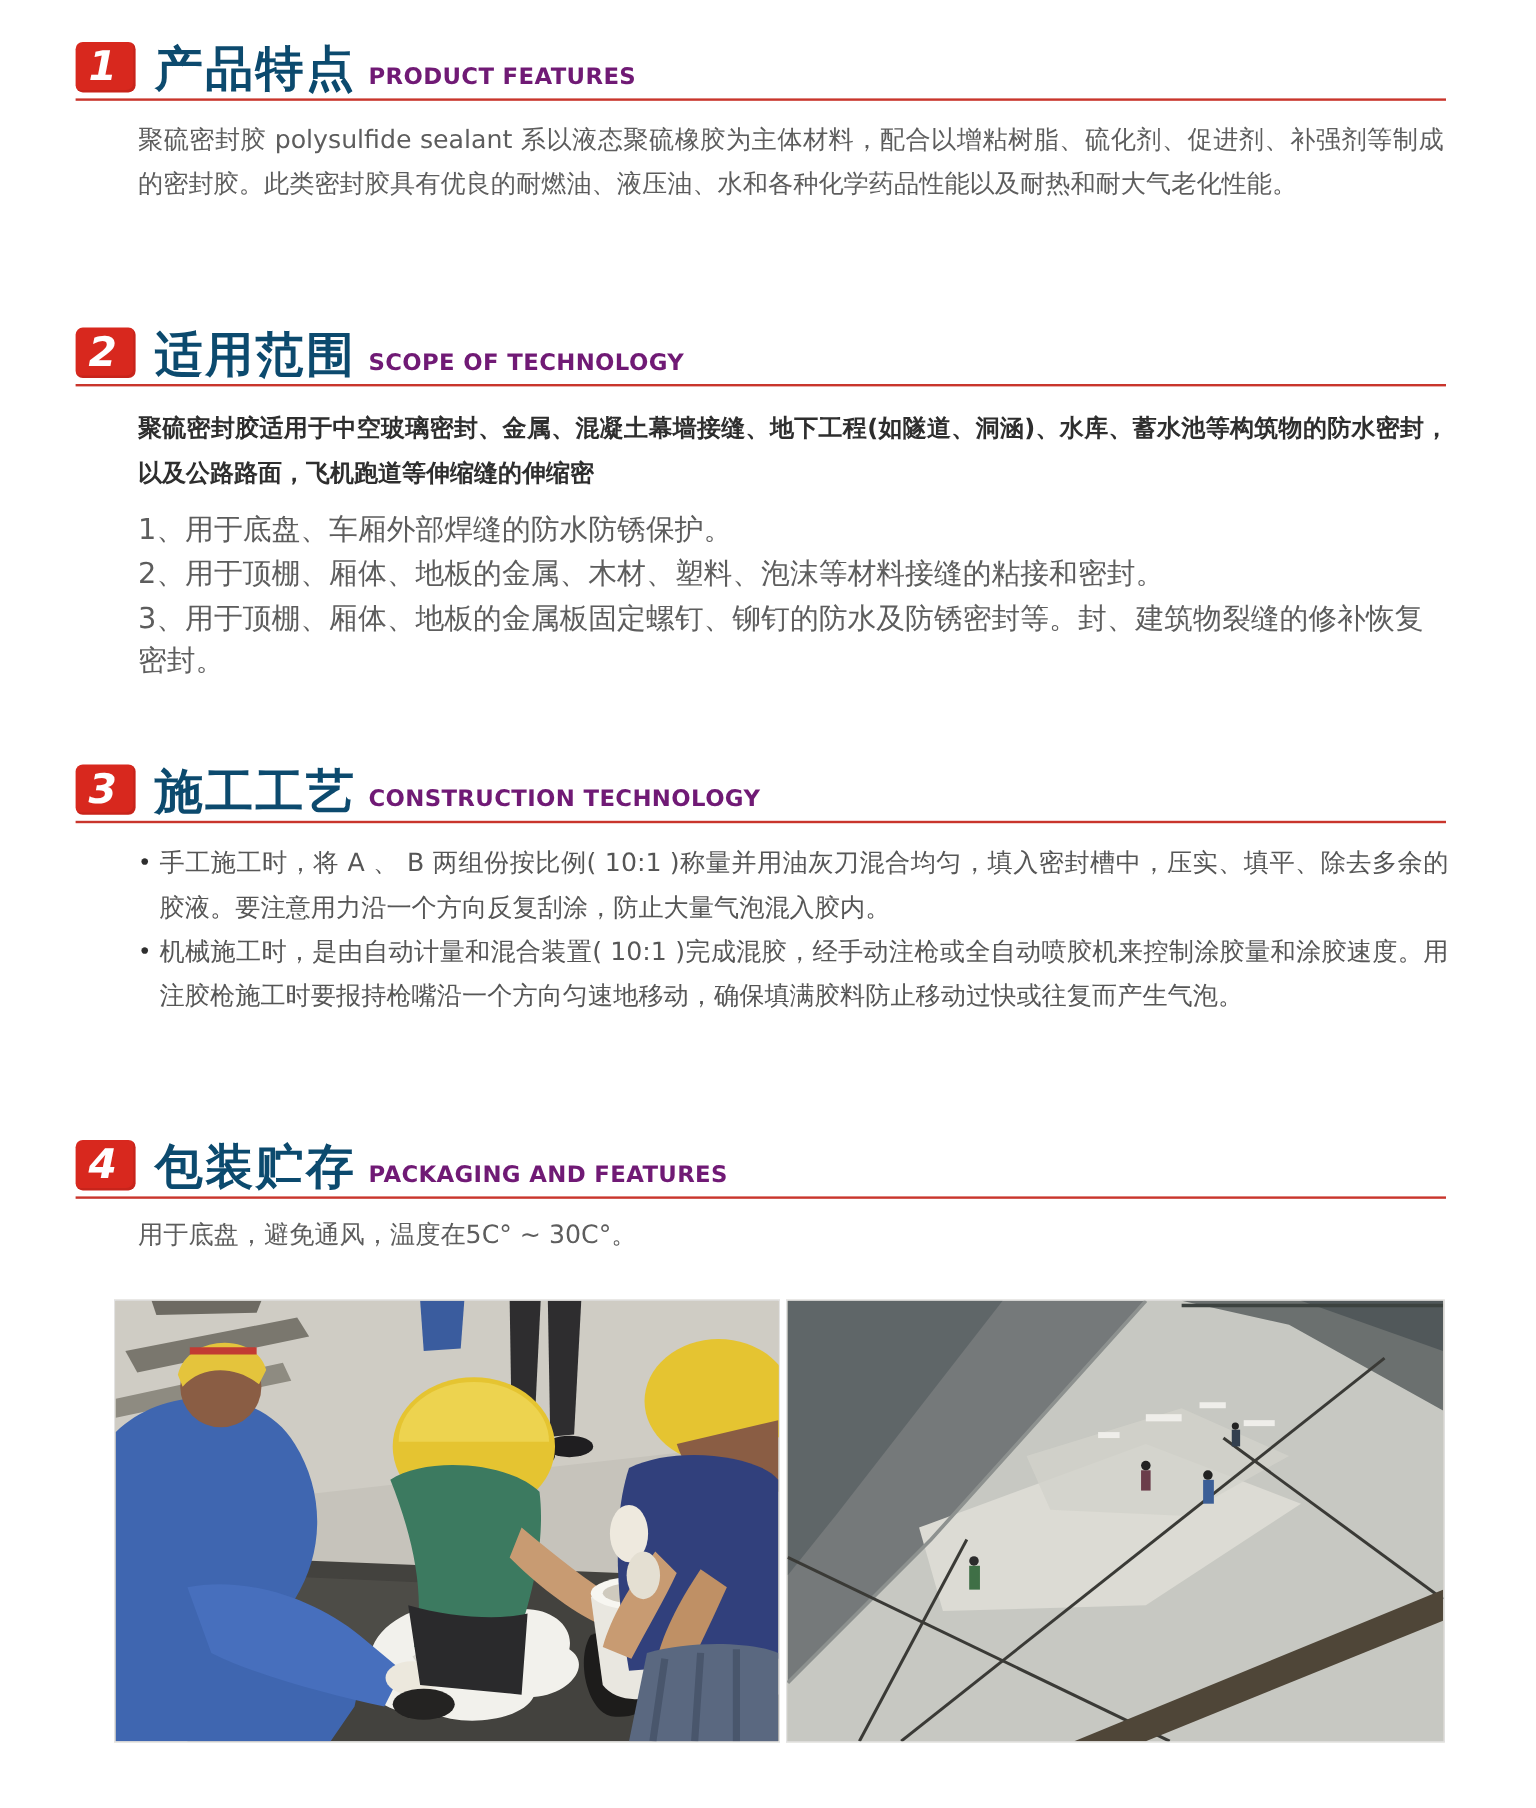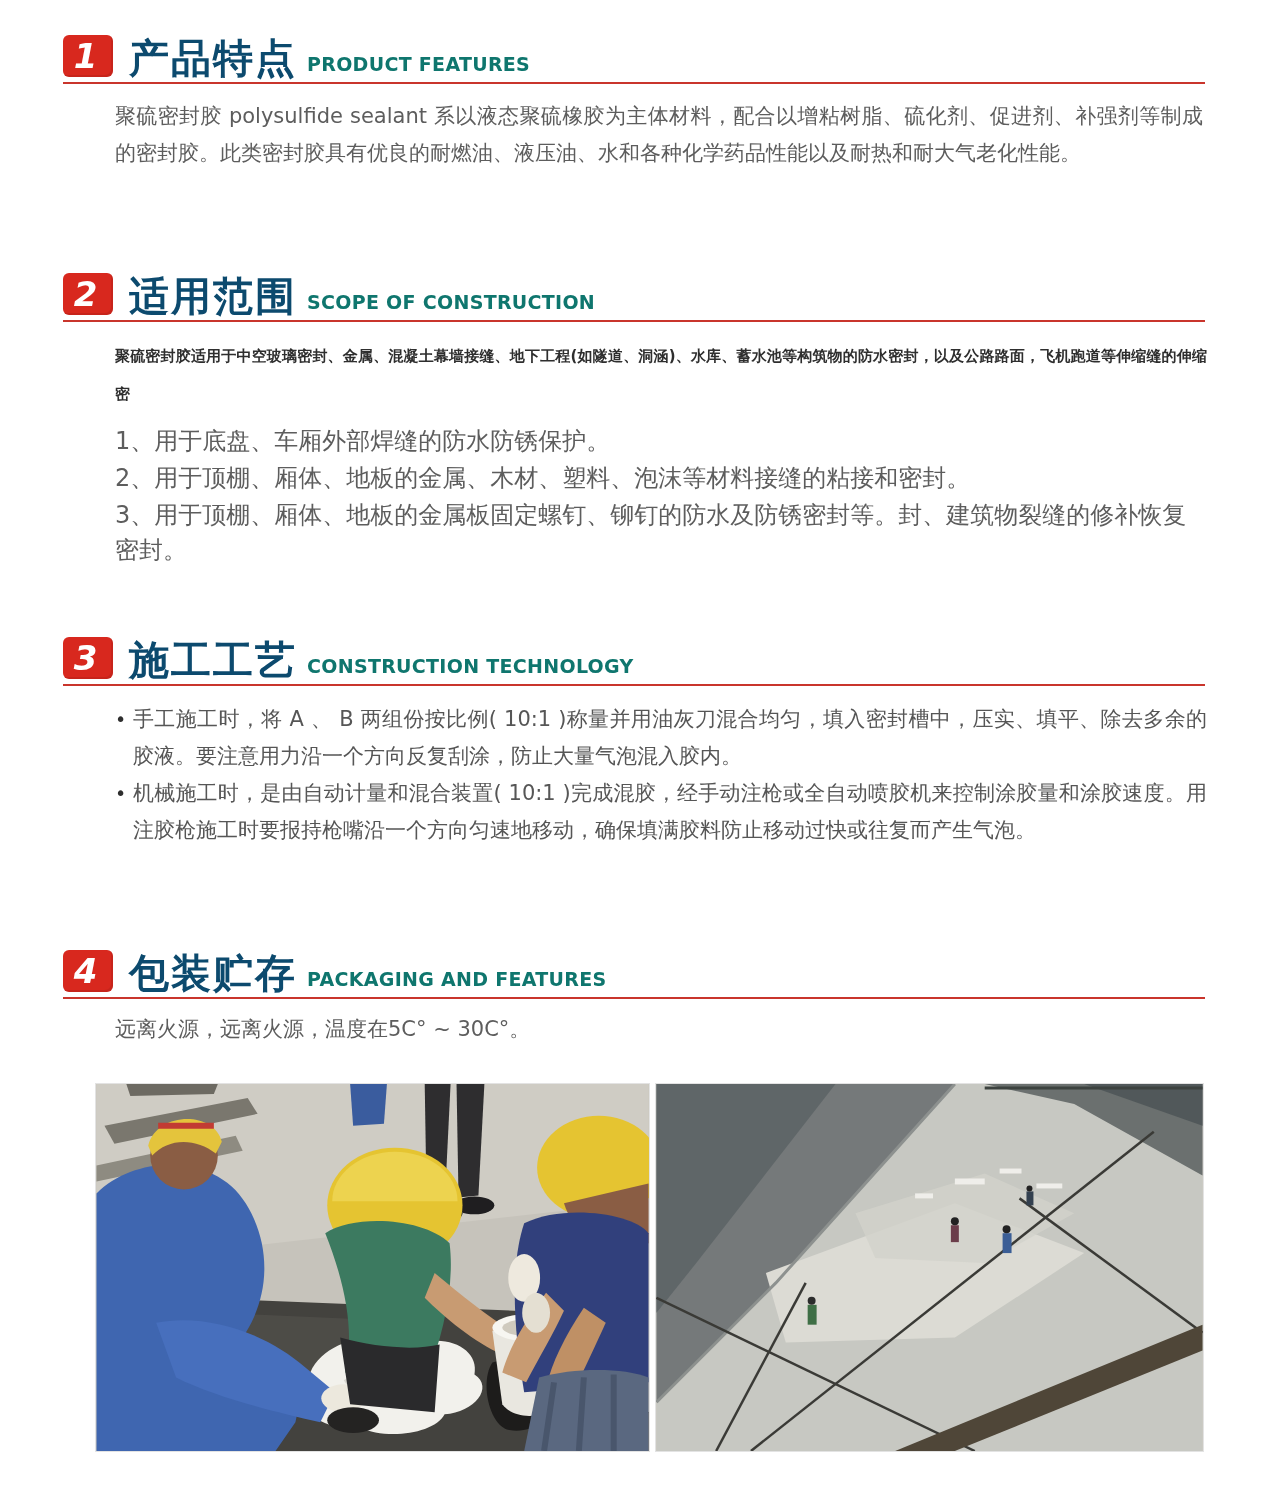--- a/index.html
+++ b/index.html
@@ -12,24 +12,24 @@
   .sec1{top:35px}.sec2{top:273px}.sec3{top:637px}.sec4{top:950px}
 
   .sec-header{display:flex;align-items:flex-end;border-bottom:2px solid #c9352c;padding-bottom:5px;}
   .badge{
     flex:0 0 auto;width:45px;height:42px;background:#d8281e;border-radius:6px;
     color:#ffffff;font-size:34px;font-weight:bold;font-style:italic;
     display:flex;align-items:center;justify-content:center;padding-right:5px;
     box-shadow:inset -2px -2px 0 rgba(0,0,0,0.08);
   }
   .title-zh{font-size:40px;font-weight:bold;color:#0c4a6e;margin-left:16px;line-height:0.95;letter-spacing:2px;}
-  .title-en{font-size:19px;font-weight:bold;color:#0f766e;margin-left:10px;line-height:1;padding-bottom:3px;letter-spacing:0.3px;white-space:nowrap;}
+  .title-en{font-size:19px;font-weight:bold;color:#701a75;margin-left:10px;line-height:1;padding-bottom:3px;letter-spacing:0.3px;white-space:nowrap;}
 
   .para{margin:14px 0 0 52px;width:1088px;font-size:21px;color:#5d5d5d;line-height:37px;text-align:justify;}
-  .lead{margin:15px 0 0 52px;width:1092px;font-size:15px;color:#2e2e2e;font-weight:bold;line-height:38px;text-align:justify;}
+  .lead{margin:15px 0 0 52px;width:1092px;font-size:20px;color:#2e2e2e;font-weight:bold;line-height:38px;text-align:justify;}
   .numlist{margin:11px 0 0 52px;width:1090px;font-size:24px;color:#5d5d5d;}
   .numlist .item{line-height:35px;margin-bottom:2px;}
   .bullets{margin:15px 0 0 52px;width:1092px;font-size:21px;color:#565656;}
   .bullet{display:flex;line-height:37px;text-align:justify;}
   .bullet .dot{flex:0 0 18px;color:#2e2e2e;font-size:19px;}
   .storage-text{margin:13px 0 0 52px;font-size:21px;color:#5d5d5d;line-height:34px;}
 
   .photos{position:absolute;top:1083px;left:95px;display:flex;gap:5px;}
   .photo{display:block;background:#cfccc4;border:1px solid #e3e3e3;box-sizing:border-box;}
   .photo svg{display:block;}
@@ -43,21 +43,21 @@
     <div class="title-zh">产品特点</div>
     <div class="title-en">PRODUCT FEATURES</div>
   </div>
   <p class="para">聚硫密封胶 polysulfide sealant 系以液态聚硫橡胶为主体材料，配合以增粘树脂、硫化剂、促进剂、补强剂等制成的密封胶。此类密封胶具有优良的耐燃油、液压油、水和各种化学药品性能以及耐热和耐大气老化性能。</p>
 </section>
 
 <section class="sec sec2">
   <div class="sec-header">
     <div class="badge">2</div>
     <div class="title-zh">适用范围</div>
-    <div class="title-en">SCOPE OF CONSTRUCTION</div>
+    <div class="title-en">SCOPE OF TECHNOLOGY</div>
   </div>
   <p class="lead">聚硫密封胶适用于中空玻璃密封、金属、混凝土幕墙接缝、地下工程(如隧道、洞涵)、水库、蓄水池等构筑物的防水密封，以及公路路面，飞机跑道等伸缩缝的伸缩密</p>
   <div class="numlist">
     <div class="item">1、用于底盘、车厢外部焊缝的防水防锈保护。</div>
     <div class="item">2、用于顶棚、厢体、地板的金属、木材、塑料、泡沫等材料接缝的粘接和密封。</div>
     <div class="item">3、用于顶棚、厢体、地板的金属板固定螺钉、铆钉的防水及防锈密封等。封、建筑物裂缝的修补恢复密封。</div>
   </div>
 </section>
 
 <section class="sec sec3">
@@ -77,21 +77,21 @@
     </div>
   </div>
 </section>
 
 <section class="sec sec4">
   <div class="sec-header">
     <div class="badge">4</div>
     <div class="title-zh">包装贮存</div>
     <div class="title-en">PACKAGING AND FEATURES</div>
   </div>
-  <p class="storage-text">远离火源，远离火源，温度在5C° ~ 30C°。</p>
+  <p class="storage-text">用于底盘，避免通风，温度在5C° ~ 30C°。</p>
 </section>
 
 <div class="photos">
 
   <div class="photo" style="width:555px;height:369px;">
     <svg width="553" height="367" viewBox="0 0 555 369">
       <rect width="555" height="369" fill="#c6c3bb"></rect>
       <polygon points="0,0 555,0 555,118 0,180" fill="#cfccc4"></polygon>
 
       <polygon points="8,42 152,14 162,30 18,60" fill="#7a776e"></polygon>

